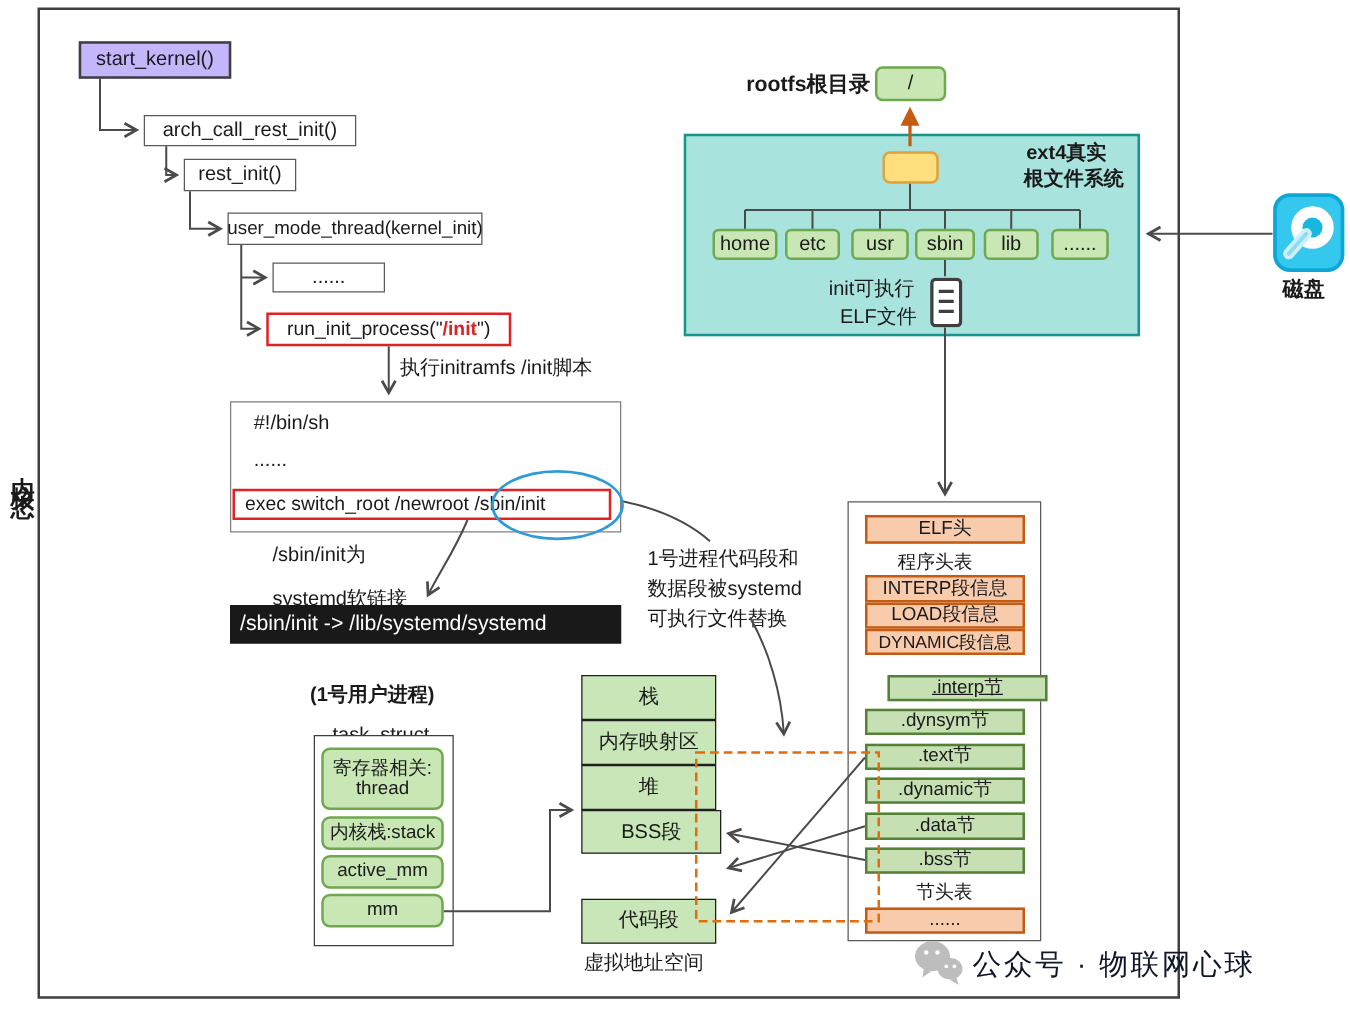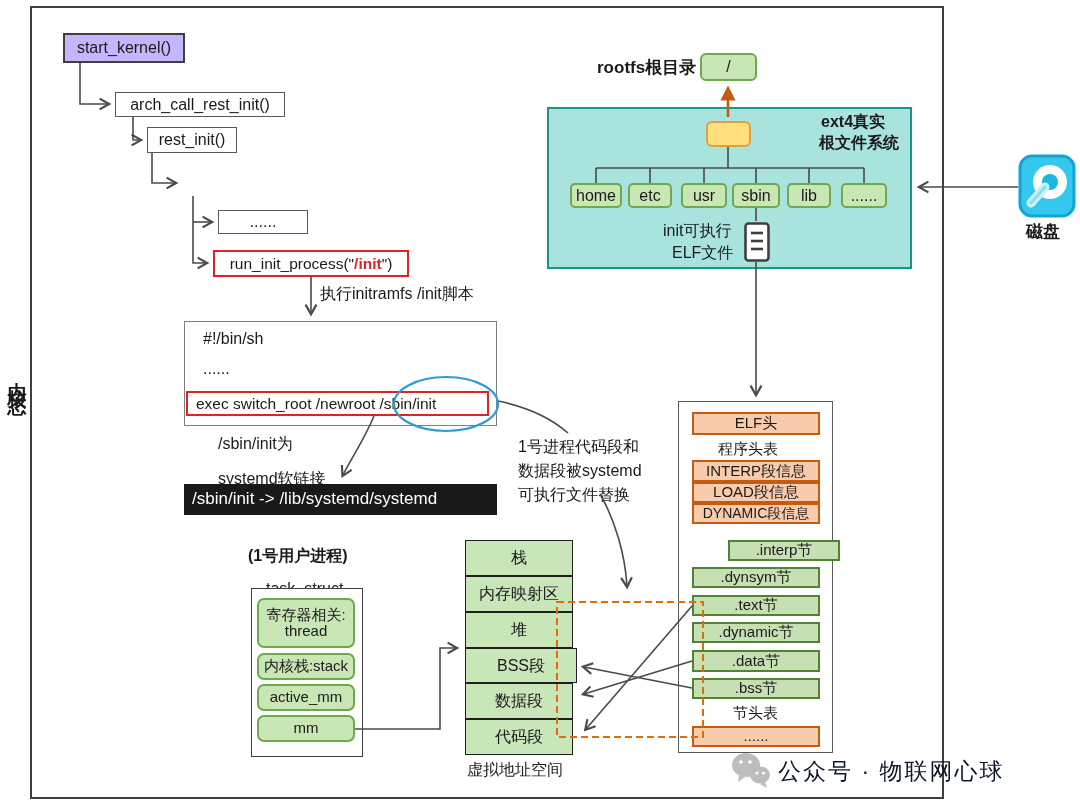--- a/index.html
+++ b/index.html
@@ -26,20 +26,21 @@
 
 <div id="canvas">
 
   <div class="abs" style="left:30px;top:6px;width:914px;height:793px;border:2px solid #3f3f3f;"></div>
 
   <div class="lbl vtext" style="left:4px;top:366px;">内核态</div>
 
   <div class="box greenfill" style="left:63px;top:33px;width:122px;height:30px;">start_kernel()</div>
   <div class="box codebox" style="left:115px;top:92px;width:170px;height:25px;">arch_call_rest_init()</div>
   <div class="box codebox" style="left:147px;top:127px;width:90px;height:26px;">rest_init()</div>
+  <div class="box codebox" style="left:182px;top:170px;width:204px;height:26px;font-size:15px;">user_mode_thread(kernel_init)</div>
   <div class="box codebox" style="left:218px;top:210px;width:90px;height:24px;">......</div>
   <div class="box redbox" style="left:213px;top:250px;width:196px;height:27px;font-size:15.5px;">
     <span>run_init_process("</span>
       <span style="color:#E02125;font-weight:bold;">/init</span>
       <span>")</span>
   </div>
 
   <div class="lbl" style="left:320px;top:284px;font-size:16px;">执行initramfs /init脚本</div>
 
   <div class="abs" style="left:184px;top:321px;width:313px;height:105px;border:1.4px solid #7f7f7f;background:#fff;"></div>
@@ -67,21 +68,20 @@
     <span>thread</span>
   </div>
   <div class="box roundgreen" style="left:257px;top:653px;width:98px;height:27px;font-size:15px;">内核栈:stack</div>
   <div class="box roundgreen" style="left:257px;top:684px;width:98px;height:27px;font-size:15px;text-align:right;">active_mm</div>
   <div class="box roundgreen" style="left:257px;top:715px;width:98px;height:27px;font-size:15px;">mm</div>
 
   <div class="box vasrow" style="left:465px;top:540px;width:108px;height:36px;">栈</div>
   <div class="box vasrow" style="left:465px;top:576px;width:108px;height:36px;">内存映射区</div>
   <div class="box vasrow" style="left:465px;top:612px;width:108px;height:36px;">堆</div>
   <div class="box vasrow" style="left:465px;top:648px;width:112px;height:35px;">BSS段</div>
-  <div class="box vasrow" style="left:465px;top:683px;width:108px;height:36px;">数据段</div>
   <div class="box vasrow" style="left:465px;top:719px;width:108px;height:36px;">代码段</div>
   <div class="lbl" style="left:467px;top:760px;font-size:16px;">虚拟地址空间</div>
 
   <div class="lbl bold" style="left:597px;top:56px;font-size:17px;">rootfs根目录</div>
   <div class="box" style="left:700px;top:53px;width:57px;height:28px;background:#C9E6B5;border:2px solid #6EA84F;border-radius:6px;">/</div>
 
   <div class="abs" style="left:547px;top:107px;width:365px;height:162px;background:#A9E3DD;border:2px solid #17968E;"></div>
   <div class="lbl bold" style="left:821px;top:112px;font-size:16px;">ext4真实</div>
   <div class="lbl bold" style="left:819px;top:133px;font-size:16px;">根文件系统</div>
   <div class="abs" style="left:706px;top:121px;width:45px;height:26px;background:#FFDE7D;border:2px solid #DFA13D;border-radius:6px;"></div>
@@ -115,21 +115,21 @@
     </svg>
   </div>
   <div class="lbl bold" style="left:1026px;top:220px;font-size:17px;">磁盘</div>
 
   <div class="abs" style="left:678px;top:401px;width:155px;height:352px;border:1.6px solid #595959;background:#fff;"></div>
   <div class="box orangecell" style="left:692px;top:412px;width:128px;height:23px;">ELF头</div>
   <div class="lbl" style="left:718px;top:440px;font-size:15px;">程序头表</div>
   <div class="box orangecell" style="left:692px;top:460px;width:128px;height:22px;">INTERP段信息</div>
   <div class="box orangecell" style="left:692px;top:482px;width:128px;height:21px;">LOAD段信息</div>
   <div class="box orangecell" style="left:692px;top:503px;width:128px;height:21px;font-size:14px;">DYNAMIC段信息</div>
-  <div class="box greencell" style="left:728px;top:540px;width:112px;height:21px;">.interp节</div>
+  <div class="box greencell" style="left:710px;top:540px;width:128px;height:21px;text-decoration:underline;">.interp节</div>
   <div class="box greencell" style="left:692px;top:567px;width:128px;height:21px;">.dynsym节</div>
   <div class="box greencell" style="left:692px;top:595px;width:128px;height:21px;">.text节</div>
   <div class="box greencell" style="left:692px;top:622px;width:128px;height:21px;">.dynamic节</div>
   <div class="box greencell" style="left:692px;top:650px;width:128px;height:22px;">.data节</div>
   <div class="box greencell" style="left:692px;top:678px;width:128px;height:21px;">.bss节</div>
   <div class="lbl" style="left:733px;top:704px;font-size:15px;">节头表</div>
   <div class="box orangecell" style="left:692px;top:726px;width:128px;height:21px;">......</div>
 
   <div class="abs" style="left:731px;top:751px;width:40px;height:38px;">
     <svg width="40" height="38" viewBox="0 0 40 38">

